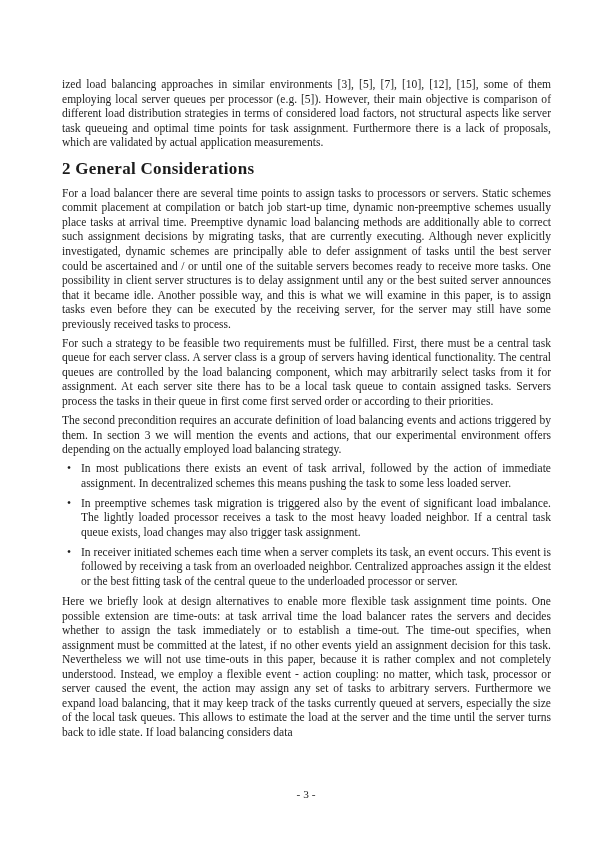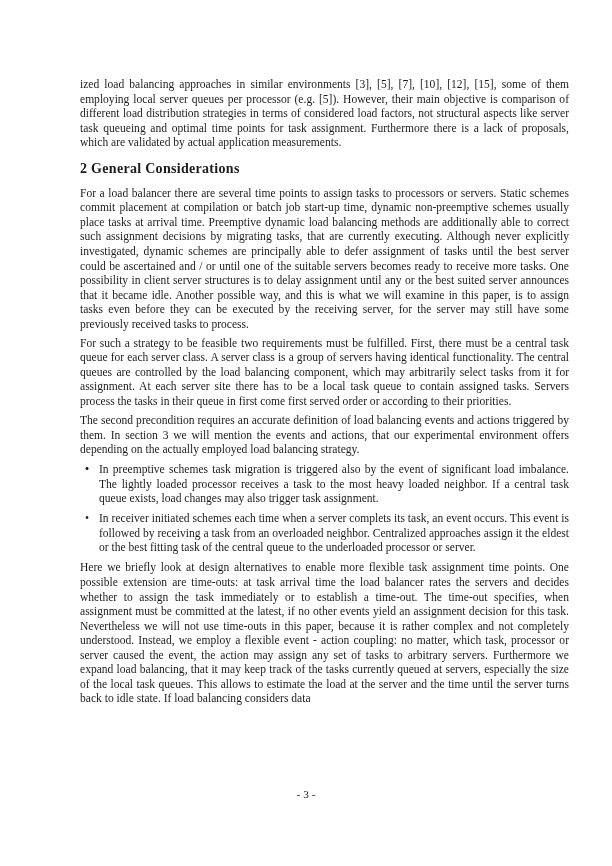--- a/index.html
+++ b/index.html
@@ -12,34 +12,34 @@
   .page {
     position: relative;
     width: 612px;
     height: 866px;
     background: #ffffff;
     font-family: "Liberation Serif", "DejaVu Serif", serif;
     color: #1c1c1c;
   }
   .content {
     position: absolute;
-    left: 80px;
+    left: 62px;
     top: 77px;
     width: 489px;
     font-size: 11.55px;
     line-height: 14.55px;
     text-align: justify;
     hyphens: auto;
     -webkit-hyphens: auto;
   }
   .content p {
     margin: 0 0 4.5px 0;
   }
   .section-heading {
-    font-size: 14px;
+    font-size: 17px;
     font-weight: bold;
     letter-spacing: 0.3px;
     margin: 12px 0 9.5px 0;
     text-align: left;
   }
   ul.bullet-list {
     list-style: none;
     margin: 1px 0 4.5px 0;
   }
   ul.bullet-list li {
@@ -75,20 +75,21 @@
 
     <p>For a load balancer there are several time points to assign tasks to processors or servers. Static schemes commit placement at compilation or batch job start-up time, dynamic non-preemptive schemes usually place tasks at arrival time. Preemptive dynamic load balancing methods are additionally able to correct such assignment decisions by migrating tasks, that are currently executing. Although never explicitly investigated, dynamic schemes are principally able to defer assignment of tasks until the best server could be ascertained and / or until one of the suitable servers becomes ready to receive more tasks. One possibility in client server structures is to delay assignment until any or the best suited server announces that it became idle. Another possible way, and this is what we will examine in this paper, is to assign tasks even before they can be executed by the receiving server, for the server may still have some previously received tasks to process.</p>
 
     <p>For such a strategy to be feasible two requirements must be fulfilled. First, there must be a central task queue for each server class. A server class is a group of servers having identical functionality. The central queues are controlled by the load balancing component, which may arbitrarily select tasks from it for assignment. At each server site there has to be a local task queue to contain assigned tasks. Servers process the tasks in their queue in first come first served order or according to their priorities.</p>
 
     <p>The second precondition requires an accurate definition of load balancing events and actions triggered by them. In section 3 we will mention the events and actions, that our experimental environment offers depending on the actually employed load balancing strategy.</p>
 
     <ul class="bullet-list">
       <li>
         <span class="bullet">•</span>
+        <span>In most publications there exists an event of task arrival, followed by the action of immediate assignment. In decentralized schemes this means pushing the task to some less loaded server.</span>
       </li>
       <li>
         <span class="bullet">•</span>
         <span>In preemptive schemes task migration is triggered also by the event of significant load imbalance. The lightly loaded processor receives a task to the most heavy loaded neighbor. If a central task queue exists, load changes may also trigger task assignment.</span>
       </li>
       <li>
         <span class="bullet">•</span>
         <span>In receiver initiated schemes each time when a server complets its task, an event occurs. This event is followed by receiving a task from an overloaded neighbor. Centralized approaches assign it the eldest or the best fitting task of the central queue to the underloaded processor or server.</span>
       </li>
     </ul>

